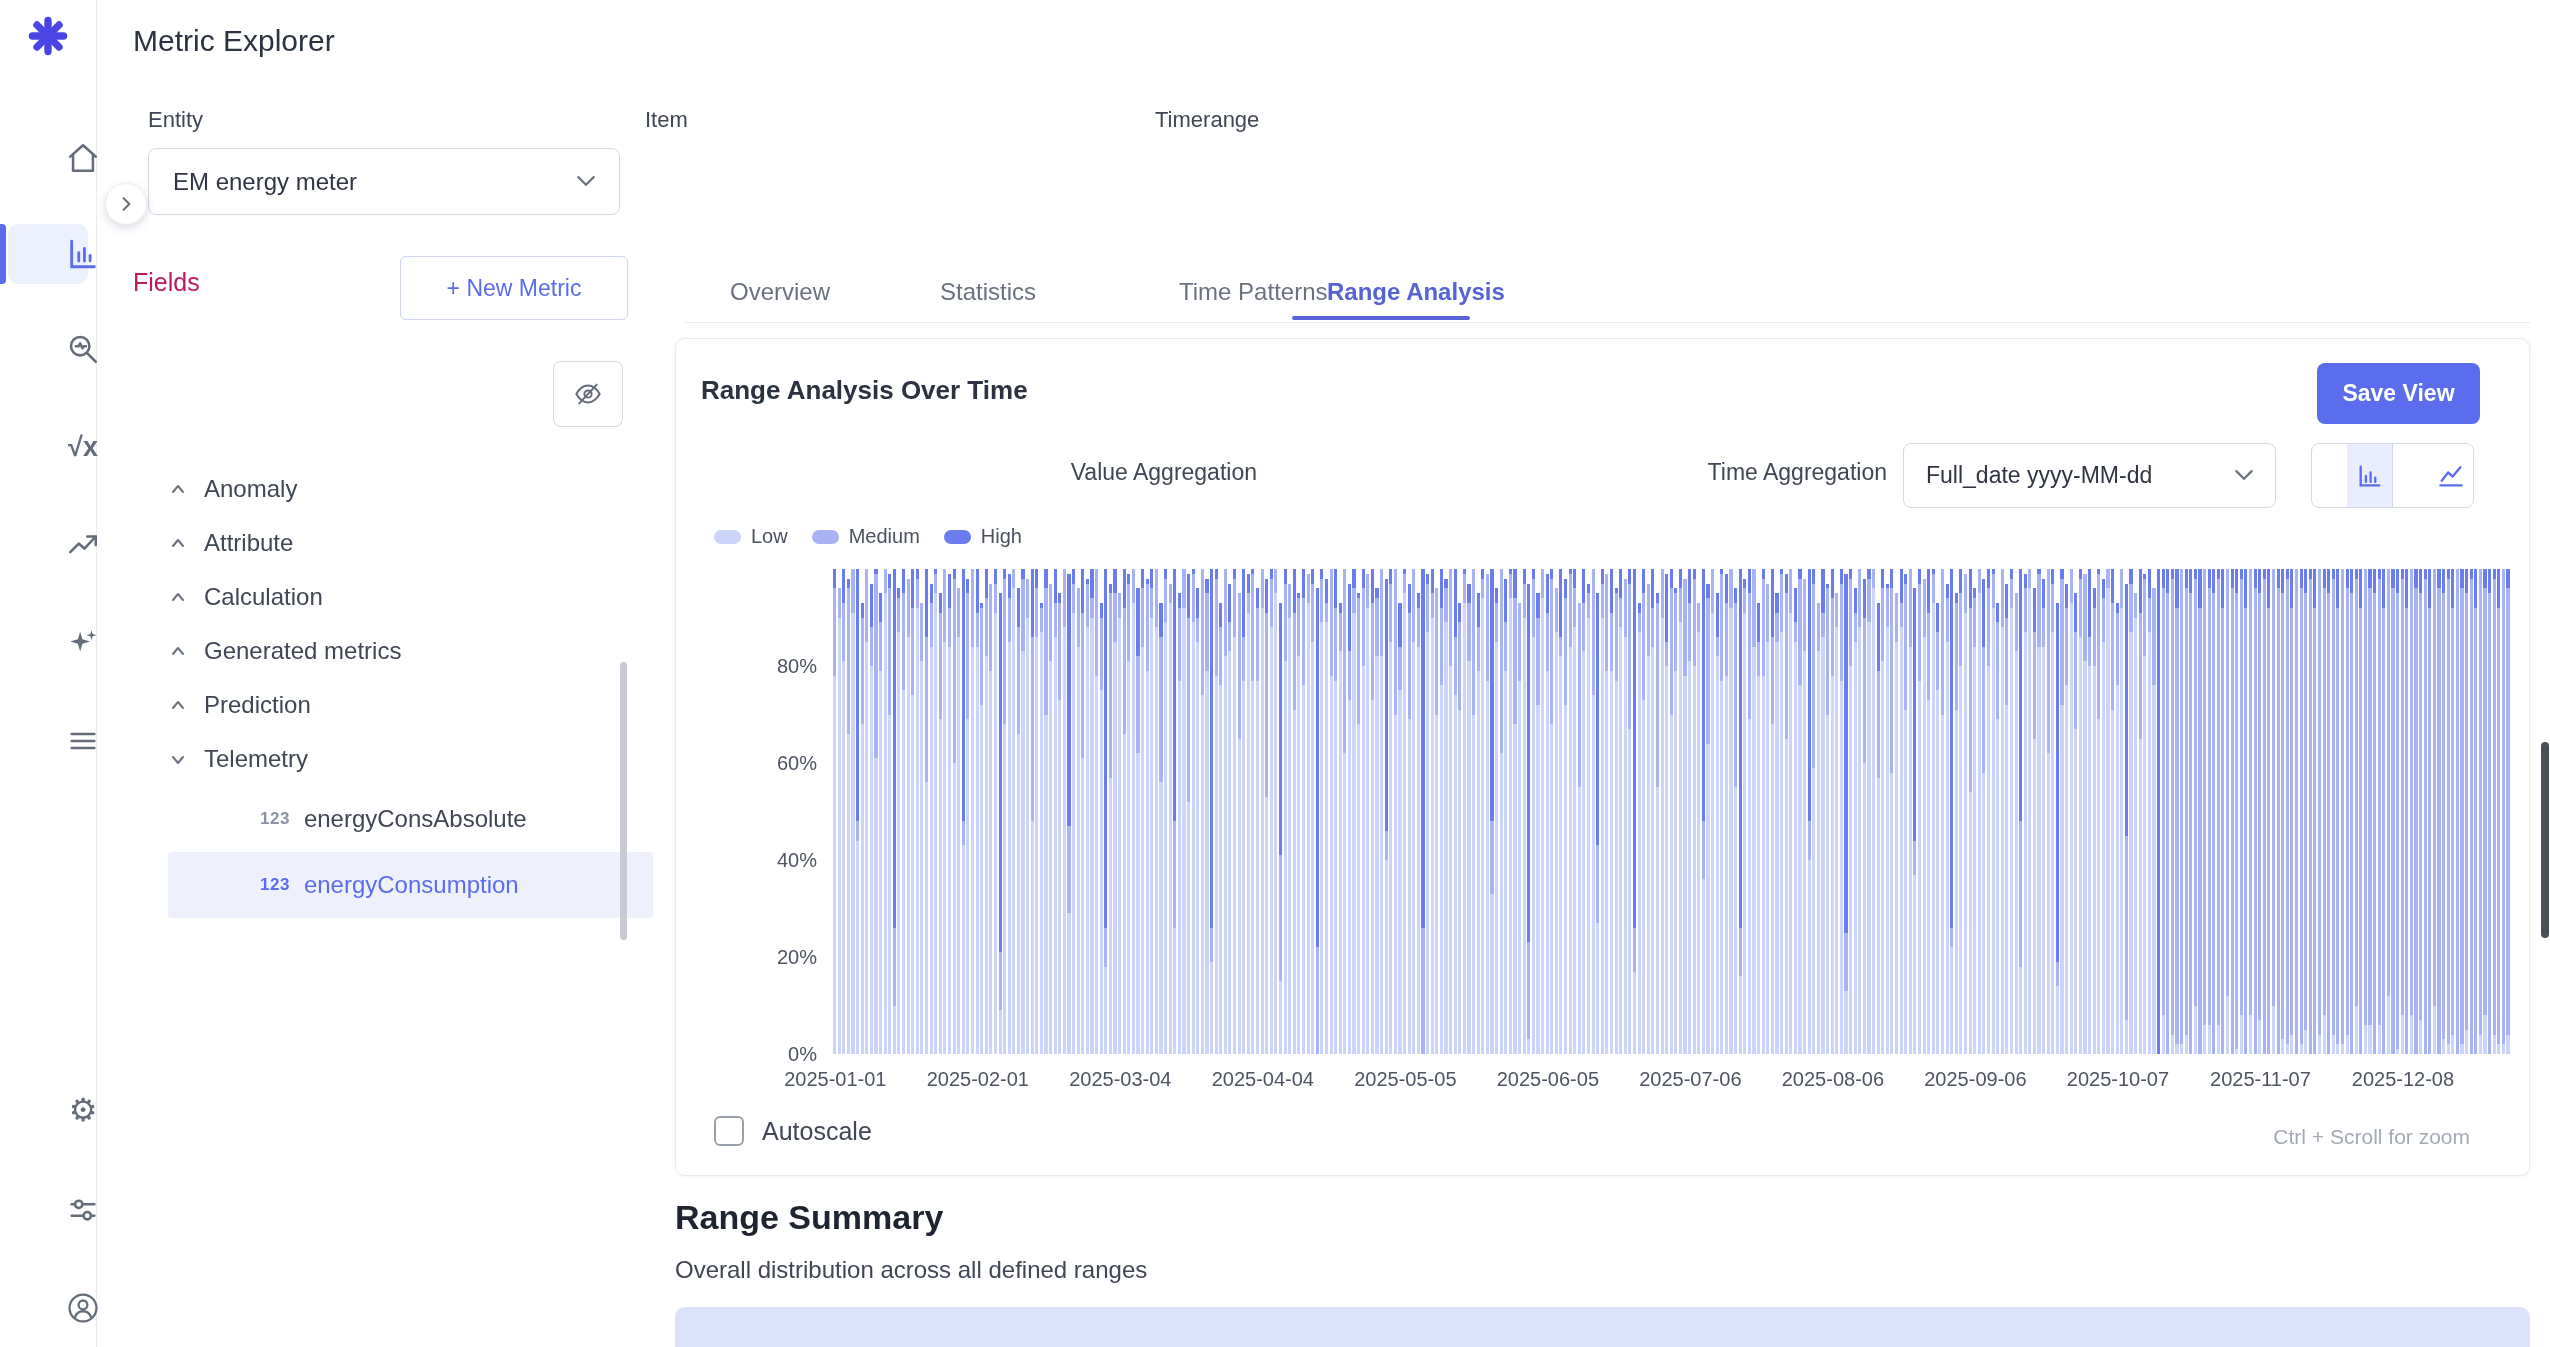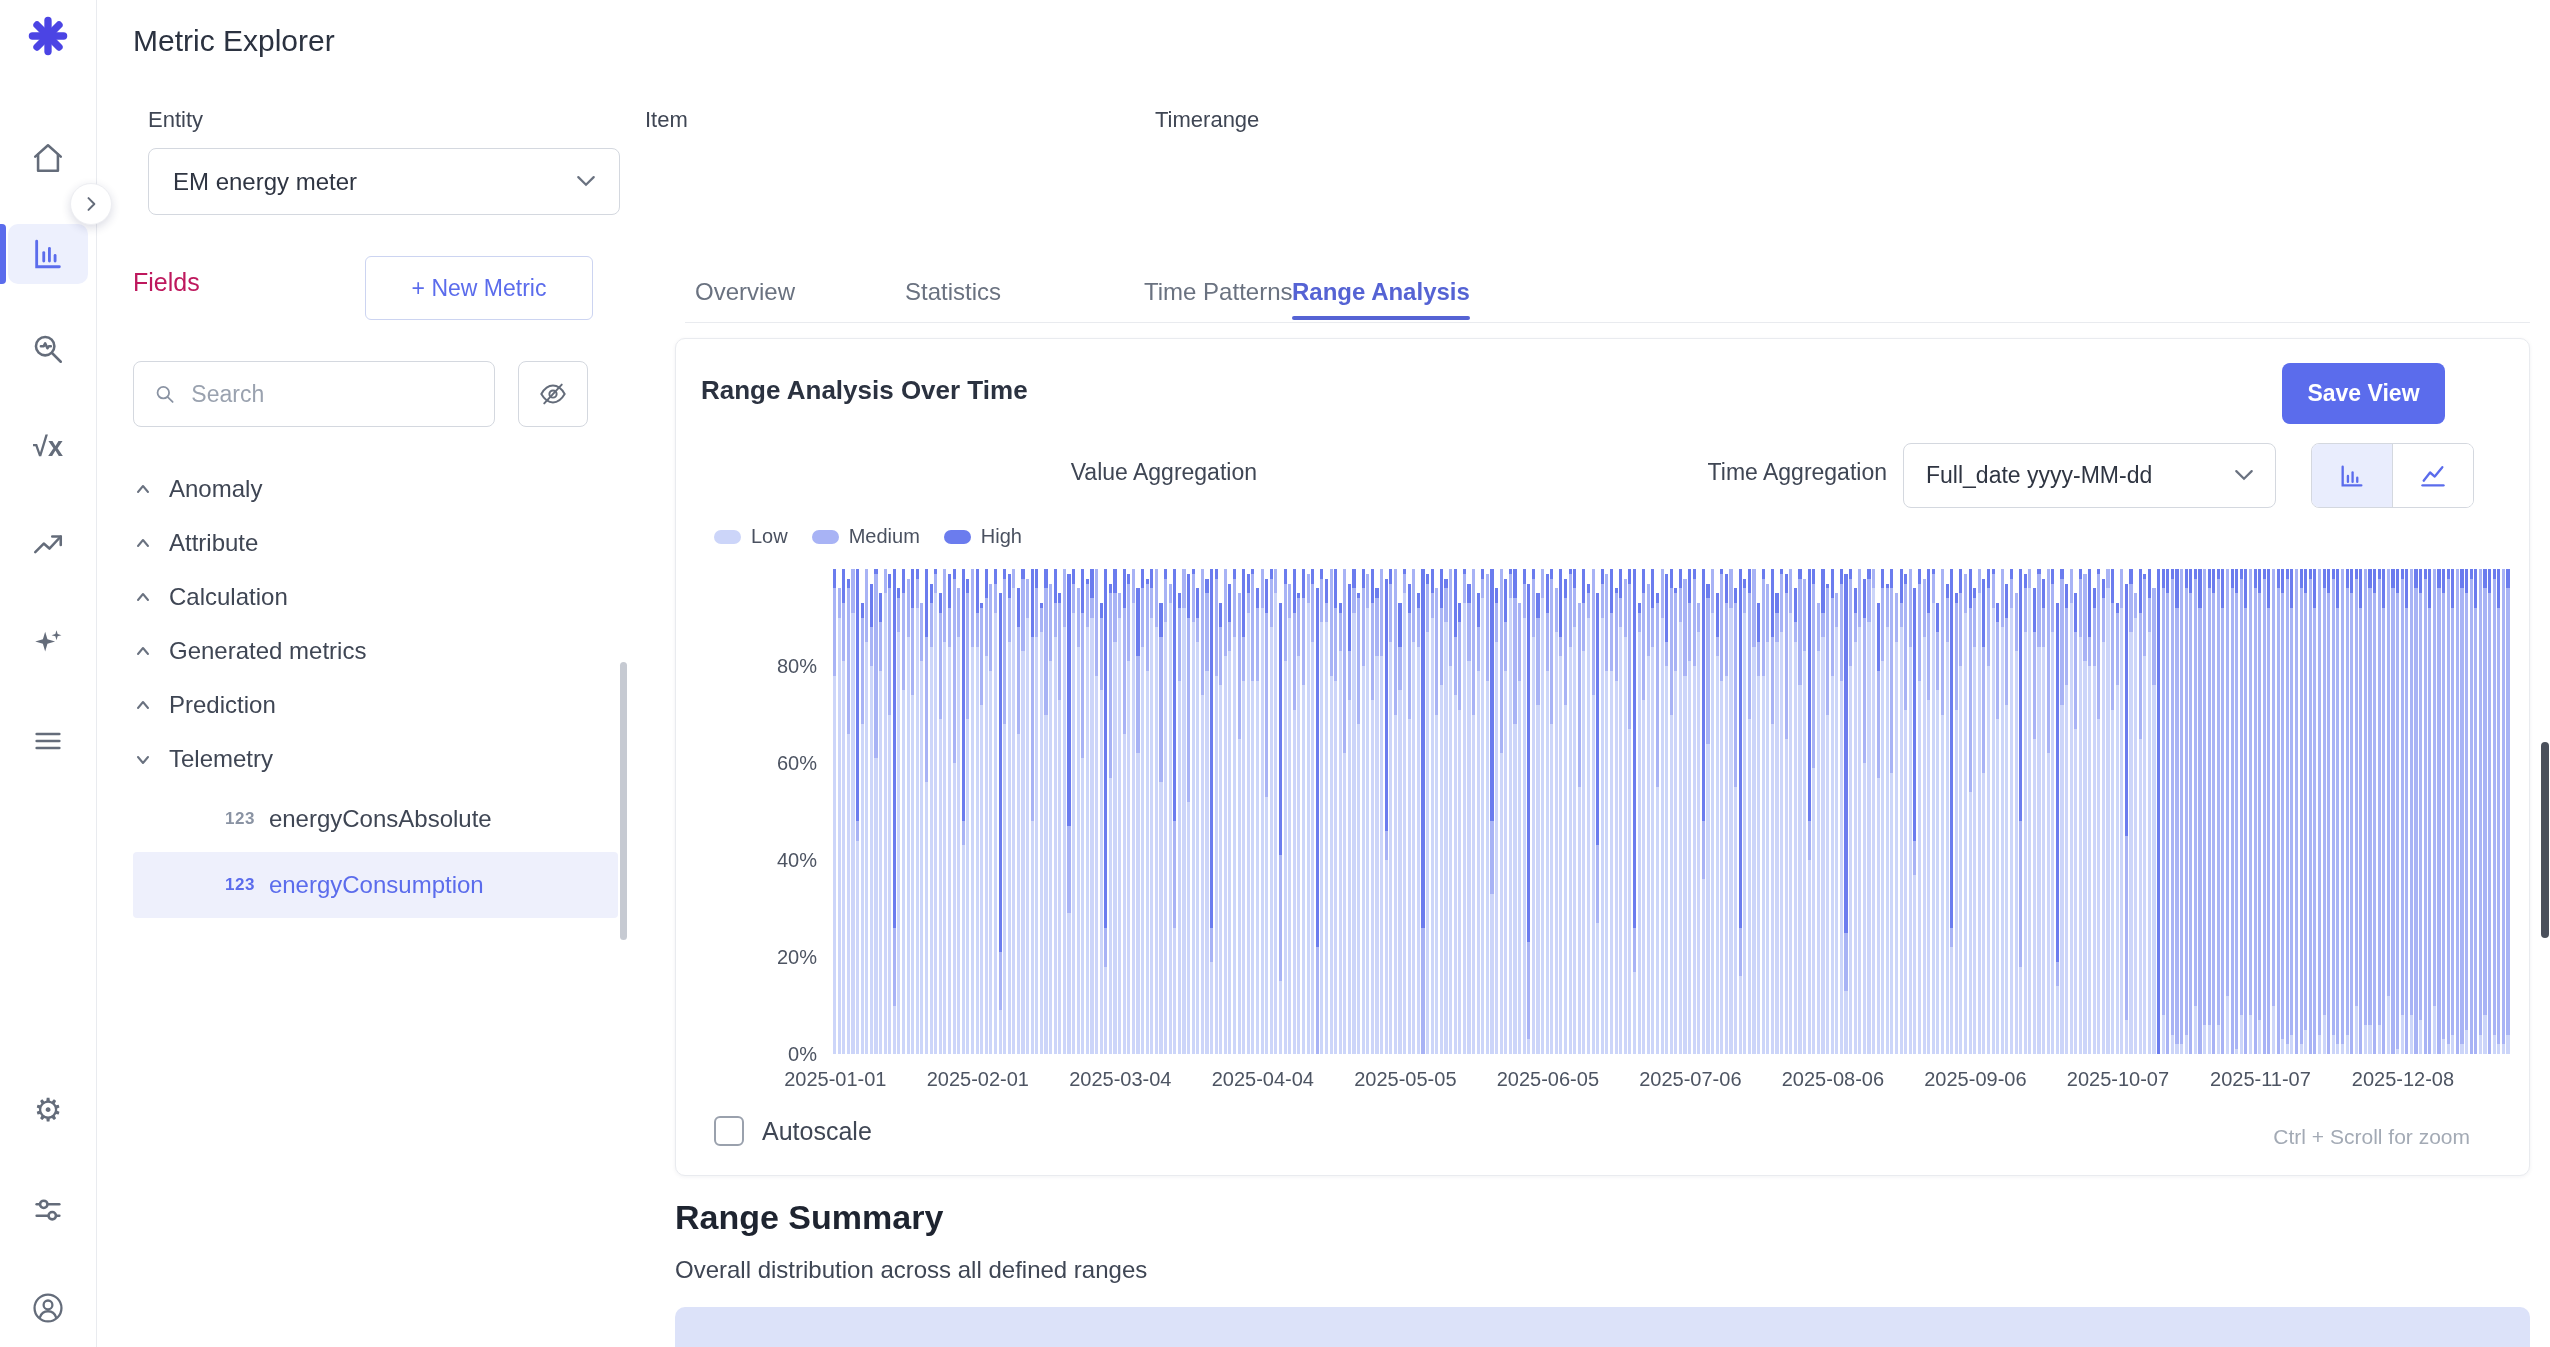--- a/index.html
+++ b/index.html
@@ -1,19 +1,19 @@
 <!DOCTYPE html>
 <html><head>
 <meta charset="utf-8">
 <title>Metric Explorer</title>
 <style>
   html,body { margin:0; padding:0; width:2550px; height:1347px; overflow:hidden;
               font-family:"Liberation Sans", sans-serif; background:#fff; }
   * { box-sizing:border-box; }
-  button { font-family:inherit; cursor:pointer; }
+  button { font-family:inherit; cursor:pointer;margin-left:35px; }
   #app { position:absolute; inset:0; width:2550px; height:1347px; background:#fff; color:#2b3240; }
 
   
   .rail { position:absolute; left:0; top:0; width:97px; height:1347px; background:#fff;
           border-right:1px solid #e9ebef; z-index:5; }
   .logo { position:absolute; left:24px; top:12px; width:48px; height:48px; display:flex;
           align-items:center; justify-content:center; background:none; border:none; }
   .active-pill { position:absolute; left:8px; top:224px; width:80px; height:60px;
                  background:#edf0fd; border-radius:10px; }
   .active-indicator { position:absolute; left:0; top:224px; width:6px; height:60px;
@@ -212,27 +212,20 @@
       </svg>
   </div>
 
   <div class="filter-label fl-item">Item</div>
 
   <div class="filter-label fl-time">Timerange</div>
 
   <div class="fields-title">Fields</div>
   <button class="new-metric">+ New Metric</button>
 
-  <div class="search-box">
-    <svg width="24" height="24" viewBox="0 0 24 24" fill="none" stroke="#8a93a3" stroke-width="2" stroke-linecap="round">
-      <circle cx="10.5" cy="10.5" r="6.5"></circle>
-        <path d="M15.5 15.5l5.5 5.5"></path>
-    </svg>
-    <input type="text" placeholder="Search" style="">
-  </div>
   <button class="eye-btn">
     <svg width="28" height="28" viewBox="0 0 24 24" fill="none" stroke="currentColor" stroke-width="1.7" stroke-linecap="round">
       <path d="M2 12C5 6.8 8.8 4.8 12 4.8S19 6.8 22 12c-3 5.2-6.8 7.2-10 7.2S5 17.2 2 12Z"></path>
         <circle cx="12" cy="12" r="3.1"></circle>
         <line x1="4.5" y1="20" x2="19.5" y2="4"></line>
     </svg>
   </button>
 
   <button class="cat-row cr0">
     <svg width="20" height="20" viewBox="0 0 20 20" fill="none" stroke="#6a7280" stroke-width="2" stroke-linecap="round" stroke-linejoin="round">

